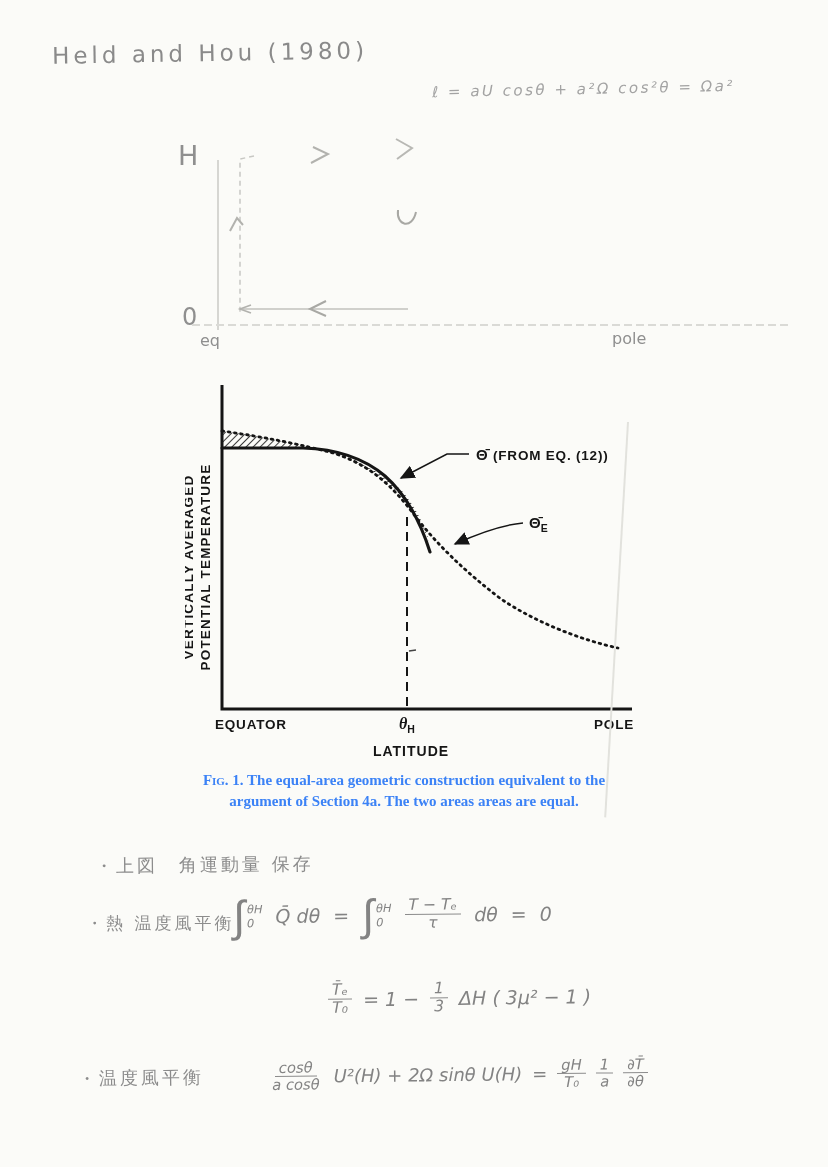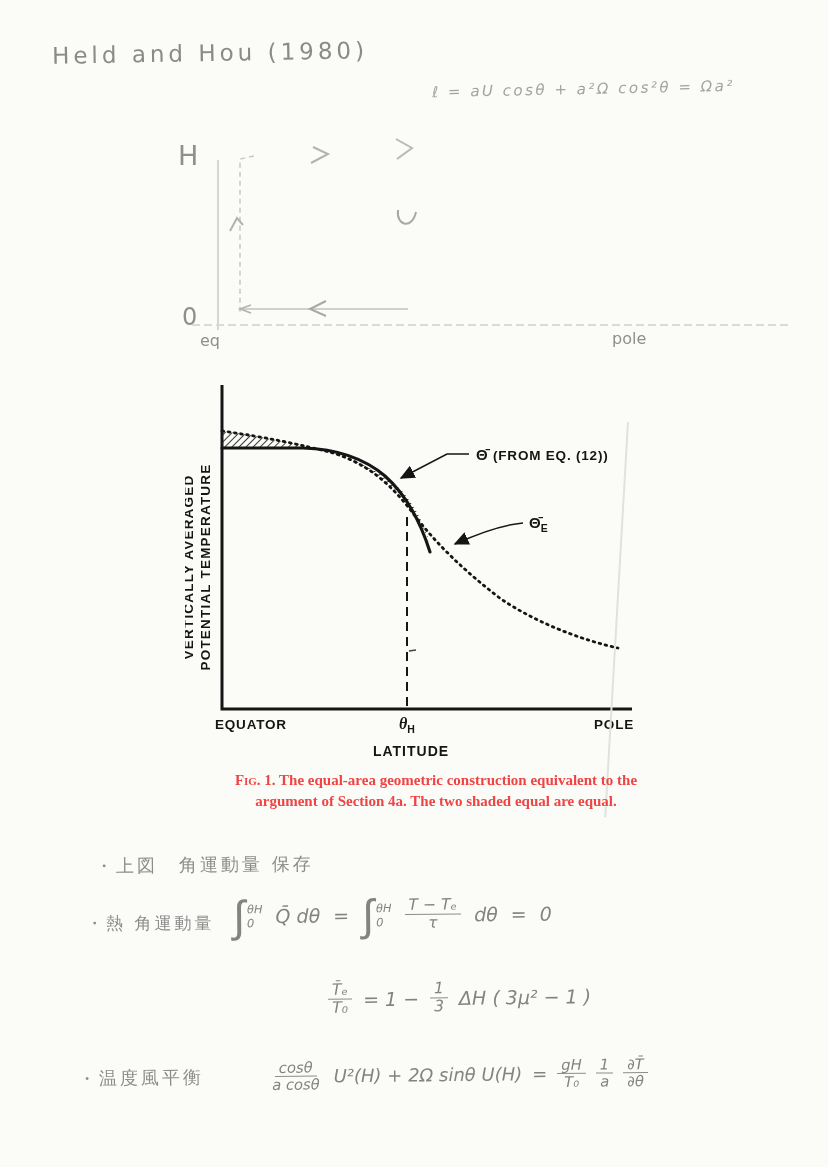--- a/index.html
+++ b/index.html
@@ -17,23 +17,23 @@
   .frac{display:inline-flex;flex-direction:column;align-items:center;line-height:1.1;font-size:0.82em;font-style:italic;}
   .frac .num{padding:0 4px;border-bottom:1.4px solid #8c8c8c;font-style:italic;}
   .frac .den{padding:0 4px;}
   .intgrp{display:inline-flex;align-items:center;}
   .intsign{font-size:2.3em;font-weight:300;line-height:1;font-style:normal;}
   .lims{display:inline-flex;flex-direction:column;justify-content:space-between;height:2.5em;
         font-size:0.6em;margin-left:2px;}
   .lims .up{align-self:flex-end;}
   .lims .lo{align-self:flex-start;}
   
-  .fig-caption{left:204px;top:770px;width:464px;text-align:center;
+  .fig-caption{left:172px;top:770px;width:464px;text-align:center;
                font-family:"Liberation Serif",serif;font-size:15px;font-weight:600;
-               line-height:1.42;color:#ef4444;}
+               line-height:1.42;color:#3b82f6;}
   .sc{font-variant:small-caps;}
   .edge-line{left:627px;top:422px;width:2px;height:396px;background:#e2e2dd;
              transform:rotate(3.3deg);transform-origin:top center;}
   svg text{font-family:"Liberation Sans",sans-serif;}
   .sketch-label{fill:#8f8f8f;font-family:"DejaVu Sans",sans-serif;}
 </style>
 </head>
 <body>
 
 <div class="abs hand hand-title">Held and Hou (1980)</div>
@@ -99,26 +99,26 @@
     <tspan font-size="16" font-weight="bold" font-style="italic" font-family="Liberation Serif, serif">θ</tspan><tspan font-size="10.5" font-weight="bold" dy="4">H</tspan>
   </text>
   <text x="449" y="356" text-anchor="end" font-size="13.5" font-weight="bold" letter-spacing="0.8" fill="#151515">POLE</text>
   <text x="226" y="383" text-anchor="middle" font-size="14" font-weight="bold" letter-spacing="1" fill="#151515">LATITUDE</text>
 </svg>
 
 <div class="abs edge-line"></div>
 
 <div class="abs fig-caption">
   <div><span class="sc">Fig. 1.</span><span> The equal-area geometric construction equivalent to the</span></div>
-  <div>argument of Section 4a. The two shaded equal are equal.</div>
+  <div>argument of Section 4a. The two areas areas are equal.</div>
 </div>
 
 <div class="abs hand hand-note" style="left:95px;top:853px;font-size:18px;transform:rotate(-0.6deg)">・上図　角運動量 保存</div>
 
-<div class="abs hand hand-note" style="left:86px;top:912px;font-size:17px">・熱 角運動量</div>
+<div class="abs hand hand-note" style="left:86px;top:912px;font-size:17px">・熱 温度風平衡</div>
 
 <div class="abs heq" style="left:233px;top:893px;font-size:19px;gap:13px;transform:rotate(-0.5deg)">
   <span class="intgrp">
     <span class="intsign">∫</span>
     <span class="lims">
         <span class="up">θH</span>
         <span class="lo">0</span>
       </span>
   </span>
   <span>Q̄ dθ</span>

